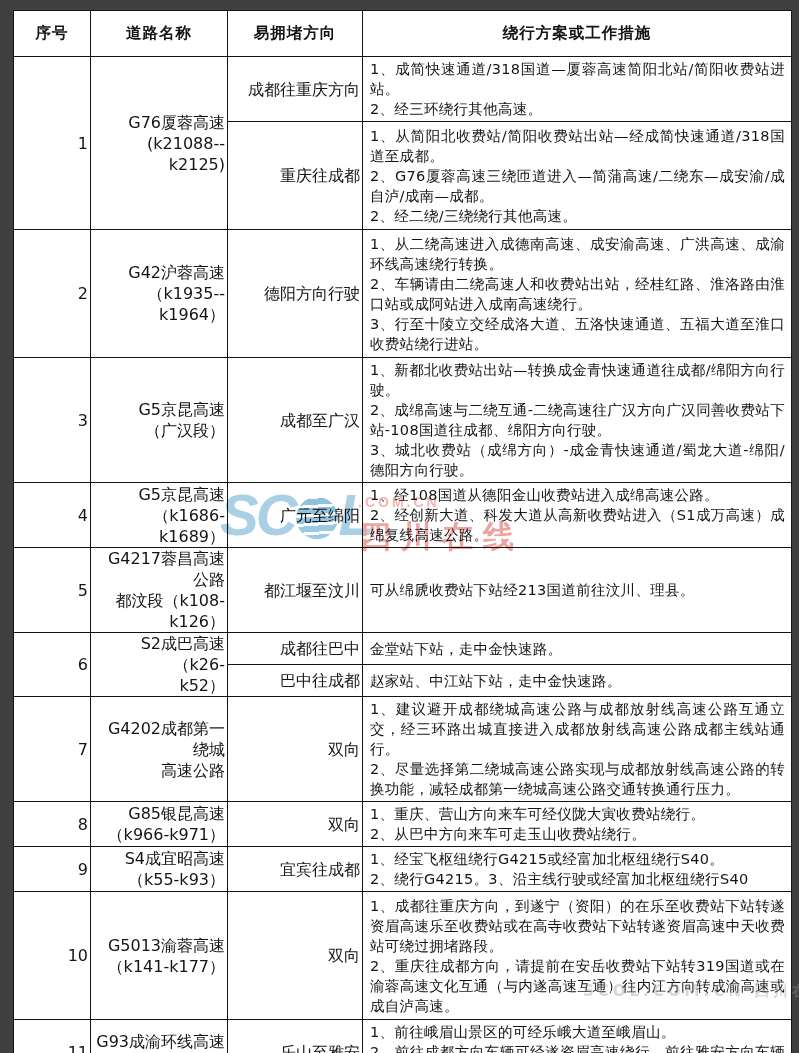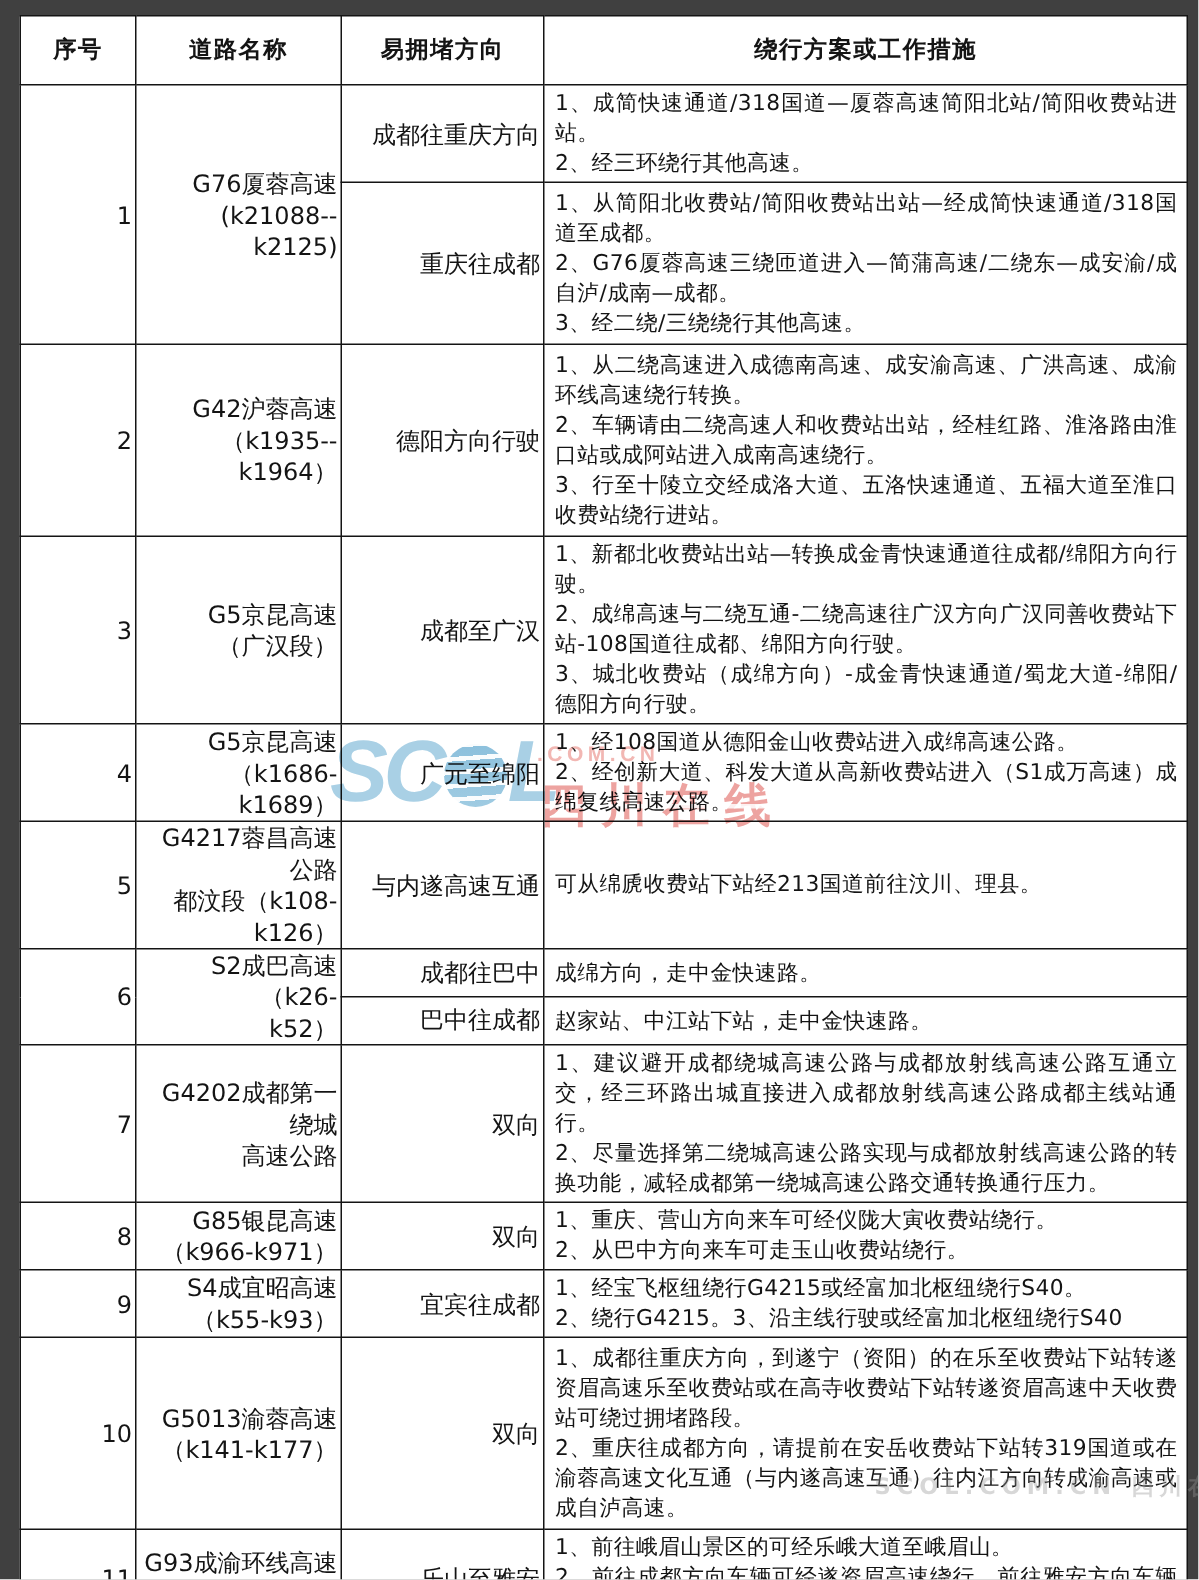--- a/index.html
+++ b/index.html
@@ -104,21 +104,21 @@
           <td class="c-plan">
             <div class="para">1、成简快速通道/318国道—厦蓉高速简阳北站/简阳收费站进站。</div>
             <div class="para">2、经三环绕行其他高速。</div>
           </td>
         </tr>
         <tr style="height: 108px;">
           <td class="c-dir">重庆往成都</td>
           <td class="c-plan">
             <div class="para">1、从简阳北收费站/简阳收费站出站—经成简快速通道/318国道至成都。</div>
             <div class="para">2、G76厦蓉高速三绕匝道进入—简蒲高速/二绕东—成安渝/成自泸/成南—成都。</div>
-            <div class="para">3、经二绕/三绕绕行其他高速。</div>
+            <div class="para">2、经二绕/三绕绕行其他高速。</div>
           </td>
         </tr>
         <tr style="height: 128px;">
           <td class="c-num" rowspan="1">2</td>
           <td class="c-name" rowspan="1">G42沪蓉高速<br>（k1935--k1964）</td>
           <td class="c-dir">德阳方向行驶</td>
           <td class="c-plan">
             <div class="para">1、从二绕高速进入成德南高速、成安渝高速、广洪高速、成渝环线高速绕行转换。</div>
             <div class="para">2、车辆请由二绕高速人和收费站出站，经桂红路、淮洛路由淮口站或成阿站进入成南高速绕行。</div>
             <div class="para">3、行至十陵立交经成洛大道、五洛快速通道、五福大道至淮口收费站绕行进站。</div>
@@ -139,31 +139,31 @@
           <td class="c-name" rowspan="1">G5京昆高速<br>（k1686-k1689）</td>
           <td class="c-dir">广元至绵阳</td>
           <td class="c-plan">
             <div class="para">1、经108国道从德阳金山收费站进入成绵高速公路。</div>
             <div class="para">2、经创新大道、科发大道从高新收费站进入（S1成万高速）成绵复线高速公路。</div>
           </td>
         </tr>
         <tr style="height: 65px;">
           <td class="c-num" rowspan="1">5</td>
           <td class="c-name" rowspan="1">G4217蓉昌高速公路<br>都汶段（k108-<br>k126）</td>
-          <td class="c-dir">与内遂高速互通</td>
+          <td class="c-dir">都江堰至汶川</td>
           <td class="c-plan">
             <div class="para">可从绵虒收费站下站经213国道前往汶川、理县。</div>
           </td>
         </tr>
         <tr style="height: 22px;">
           <td class="c-num" rowspan="2">6</td>
           <td class="c-name" rowspan="2">S2成巴高速（k26-<br>k52）</td>
           <td class="c-dir">成都往巴中</td>
           <td class="c-plan">
-            <div class="para">成绵方向，走中金快速路。</div>
+            <div class="para">金堂站下站，走中金快速路。</div>
           </td>
         </tr>
         <tr style="height: 23px; font-family: Liberation Serif, serif;">
           <td class="c-dir">巴中往成都</td>
           <td class="c-plan">
             <div class="para">赵家站、中江站下站，走中金快速路。</div>
           </td>
         </tr>
         <tr style="height: 88px;">
           <td class="c-num" rowspan="1">7</td>

